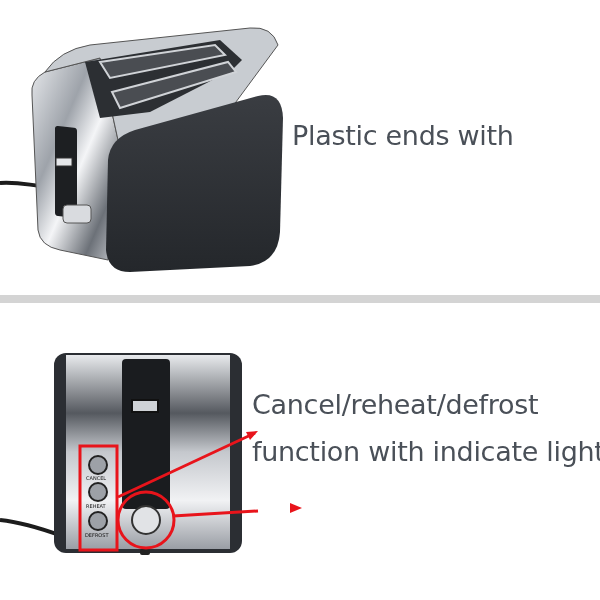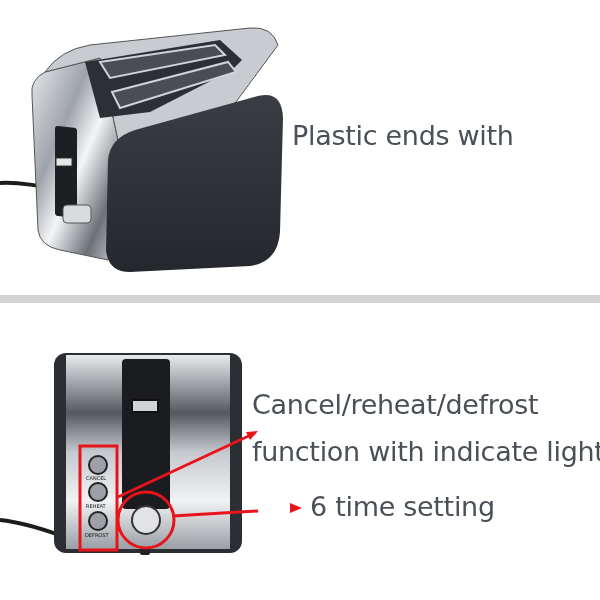--- a/index.html
+++ b/index.html
@@ -87,14 +87,13 @@
     <polygon points="258,128 246,129 250,137" fill="#e8141b" transform="translate(0,-303) translate(0,303)"></polygon>
     <polygon points="302,205 290,200 290,210" fill="#e8141b"></polygon>
   </svg>
 
   <div style="position:absolute;left:86px;top:172px;font-size:5px;color:#111;">CANCEL</div>
   <div style="position:absolute;left:86px;top:200px;font-size:5px;color:#111;">REHEAT</div>
   <div style="position:absolute;left:85px;top:229px;font-size:5px;color:#111;">DEFROST</div>
 
   <div class="caption" style="left:252px;top:86px;">Cancel/reheat/defrost</div>
   <div class="caption" style="left:252px;top:133px;">function with indicate light</div>
-  <div class="caption" style="left:310px;top:188px;">6 time setting</div>
 </div>
 
 </body></html>

